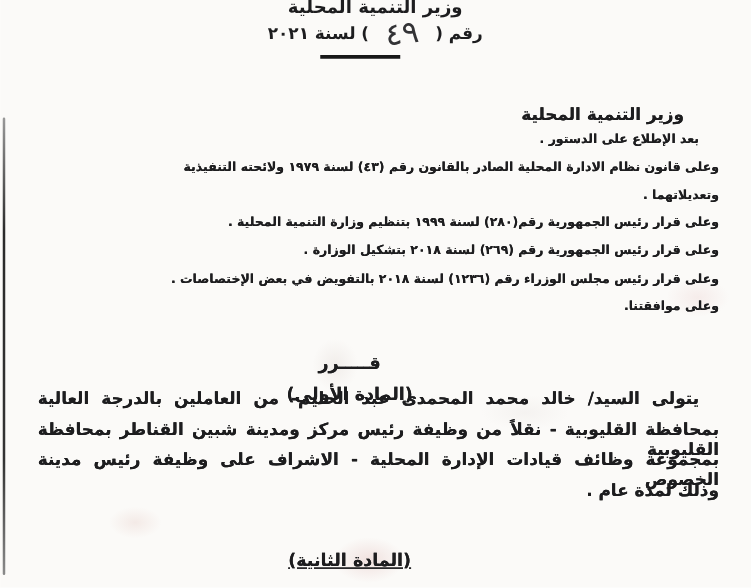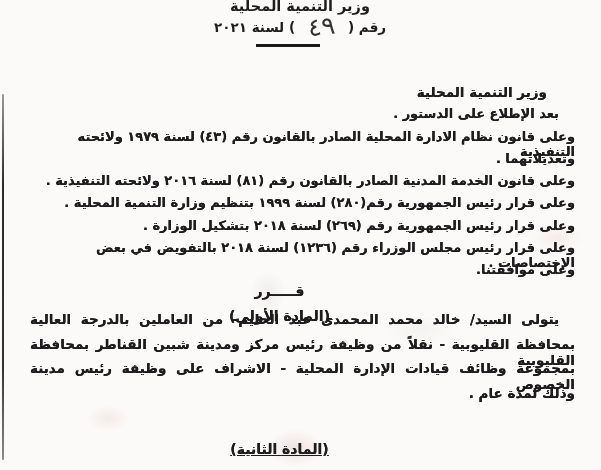--- a/index.html
+++ b/index.html
@@ -31,21 +31,21 @@
   .hdr{position:absolute;top:-2px;left:150px;width:300px;text-align:center;}
   .hdr-title{font-size:14.5px;letter-spacing:.2px;}
   .decree-line{margin-top:3px;font-size:13.5px;display:flex;align-items:center;justify-content:center;}
   .hand-number{
     font-family:"DejaVu Serif",serif;font-weight:400;font-size:25px;line-height:.8;
     padding:0 13px;transform:rotate(-7deg);color:#333336;text-shadow:none;
   }
   .divider{position:absolute;top:44px;left:256px;width:64px;height:3px;background:#181818;}
   
   .preamble{position:absolute;top:84px;right:26px;left:30px;}
-  .pl{height:22.3px;text-align:right;font-size:13px;text-shadow:0 0 .4px currentColor;}
+  .pl{height:22.3px;text-align:right;font-size:10px;text-shadow:0 0 .4px currentColor;}
   .pl.indent{padding-right:16px;}
   .issuer{font-size:13.5px;padding-right:28px;}
   
   .center-head{position:absolute;left:0;right:42px;text-align:center;}
   .decision{top:283px;font-size:14px;letter-spacing:.5px;}
   .article-title{font-size:14px;}
   .a1{top:308px;}
   .a2{top:441px;text-decoration:underline;}
   
   .body-par{position:absolute;top:311px;right:26px;left:30px;}
@@ -69,21 +69,20 @@
       <span>) لسنة ٢٠٢١</span>
     </div>
   </div>
   <div class="divider"></div>
 
   <div class="preamble">
     <div class="pl issuer">وزير التنمية المحلية</div>
     <div class="pl indent">بعد الإطلاع على الدستور .</div>
     <div class="pl">وعلى قانون نظام الادارة المحلية الصادر بالقانون رقم (٤٣) لسنة ١٩٧٩ ولائحته التنفيذية</div>
     <div class="pl">وتعديلاتهما .</div>
-    <div class="pl">وعلى قانون الخدمة المدنية الصادر بالقانون رقم (٨١) لسنة ٢٠١٦ ولائحته التنفيذية .</div>
     <div class="pl">وعلى قرار رئيس الجمهورية رقم(٢٨٠) لسنة ١٩٩٩ بتنظيم وزارة التنمية المحلية .</div>
     <div class="pl">وعلى قرار رئيس الجمهورية رقم (٢٦٩) لسنة ٢٠١٨ بتشكيل الوزارة .</div>
     <div class="pl">وعلى قرار رئيس مجلس الوزراء رقم (١٢٣٦) لسنة ٢٠١٨ بالتفويض في بعض الإختصاصات .</div>
     <div class="pl">وعلى موافقتنا.</div>
   </div>
 
   <div class="t center-head decision">قـــــرر</div>
 
   <div class="t center-head article-title a1">(المادة الأولى)</div>
 

